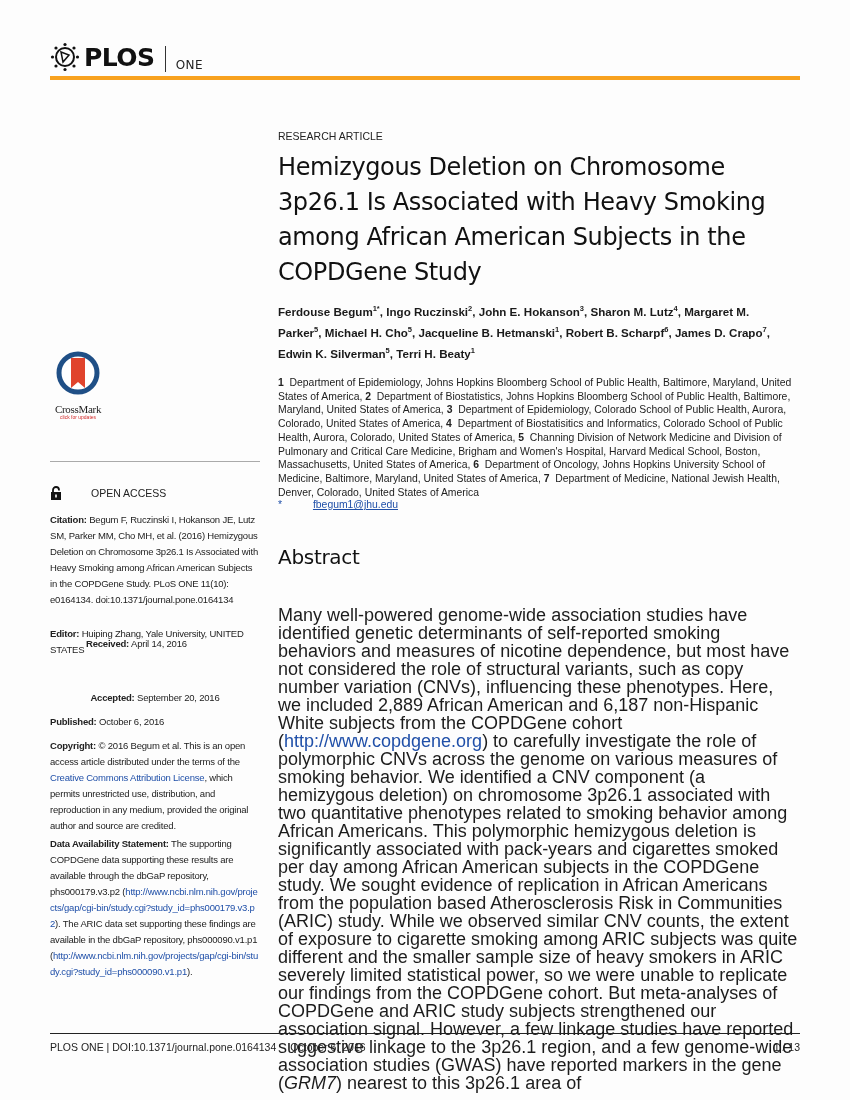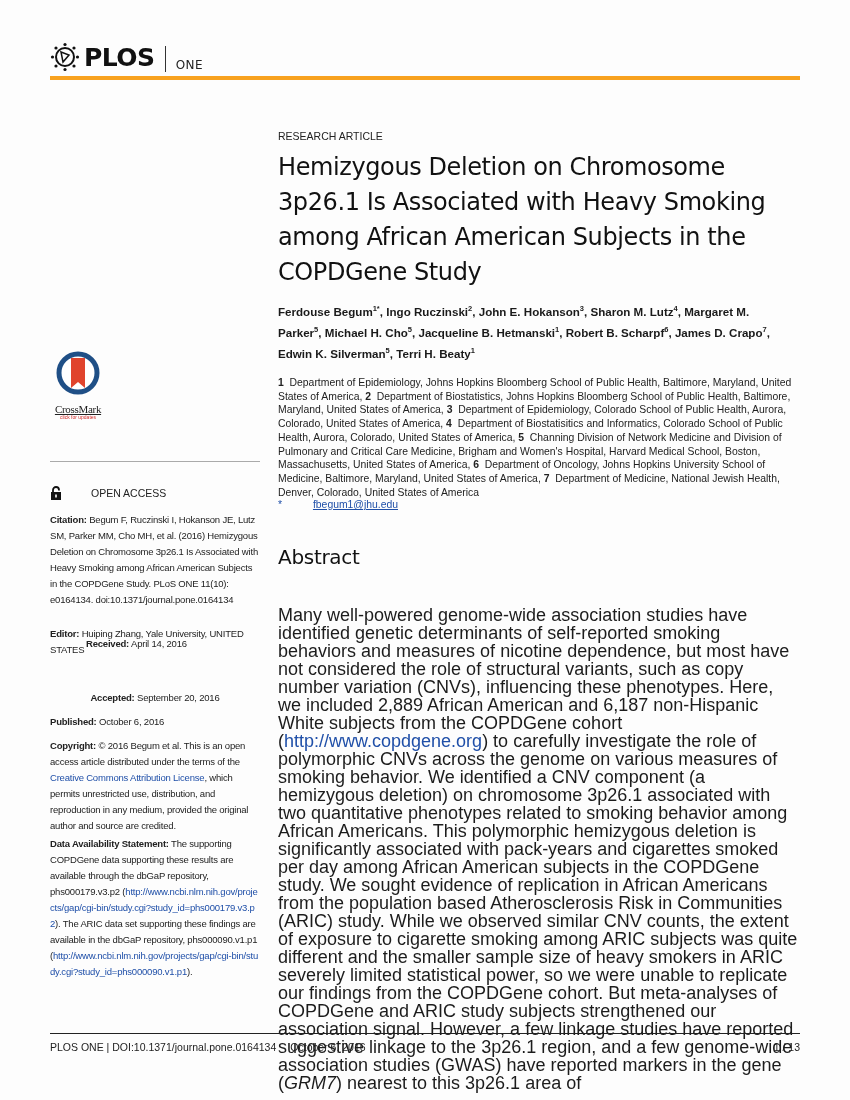--- a/index.html
+++ b/index.html
@@ -24,21 +24,21 @@
     #affiliations { left: 278px; top: 376px; width: 525px; font-size: 10.4px; line-height: 13.7px; color: #222; }
     #affiliations b { font-weight: bold; }
     #corresp { left: 278px; top: 499px; font-size: 10.4px; }
     #corresp a { color: #1f4fa8; text-decoration: underline; margin-left: 28px; }
     #abstract-heading { left: 278px; top: 545px; font-family: "DejaVu Sans", sans-serif; font-size: 20px; color: #111; letter-spacing: -0.3px; }
     #abstract { left: 278px; top: 606px; width: 520px; font-size: 18px; line-height: 18px; color: #1c1c1c; }
     #abstract a { color: #1f4fa8; text-decoration: none; }
 
     
     #crossmark { left: 48px; top: 350px; width: 60px; text-align: center; }
-    #crossmark .cm-name { font-family: "Liberation Serif", serif; font-size: 11px; color: #222; margin-top: 1px; letter-spacing: -0.3px; text-decoration: underline; }
+    #crossmark .cm-name { font-family: "Liberation Serif", serif; font-size: 11px; color: #222; margin-top: 1px; letter-spacing: -0.3px; }
     #crossmark .cm-sub { font-size: 5px; color: #d32a2a; margin-top: -1px; }
     #left-rule { left: 50px; top: 461px; width: 210px; height: 1px; background: #aaa; }
     #open-access { left: 50px; top: 486px; display: flex; align-items: center; font-size: 10.5px; color: #222; gap: 25px; }
     #open-access .lock { width: 12px; height: 14px; margin-right: 4px; }
 
     .side { left: 50px; width: 210px; font-family: "Liberation Sans", sans-serif; font-size: 9.5px; line-height: 16px; color: #222; letter-spacing: -0.2px; }
     .side b { font-weight: bold; }
     .side a { color: #1f4fa8; }
     #citation { top: 512px; }
     #editor { top: 626px; }

